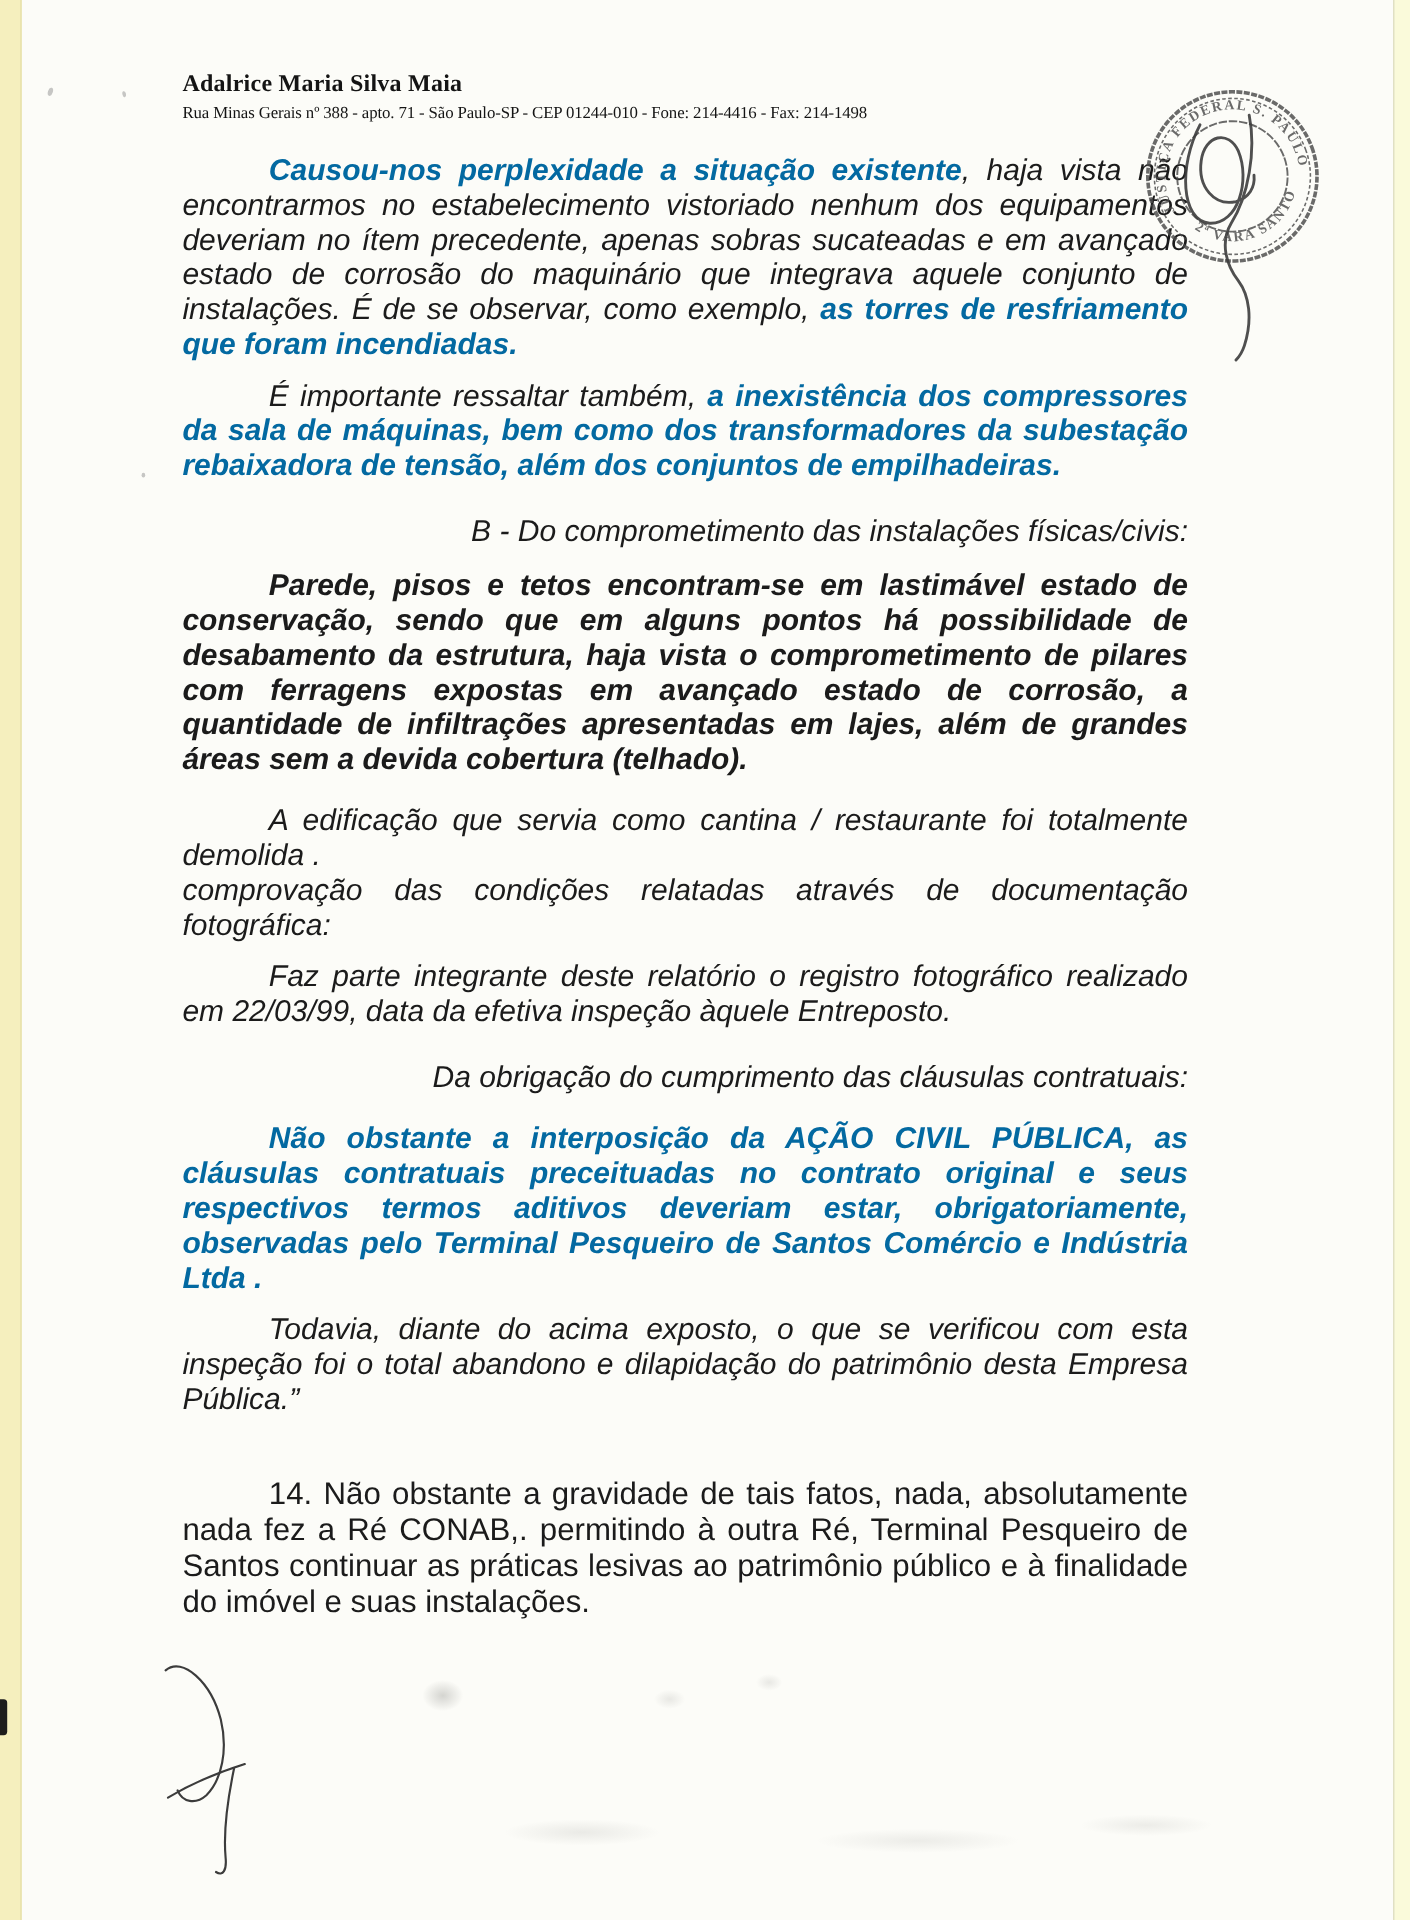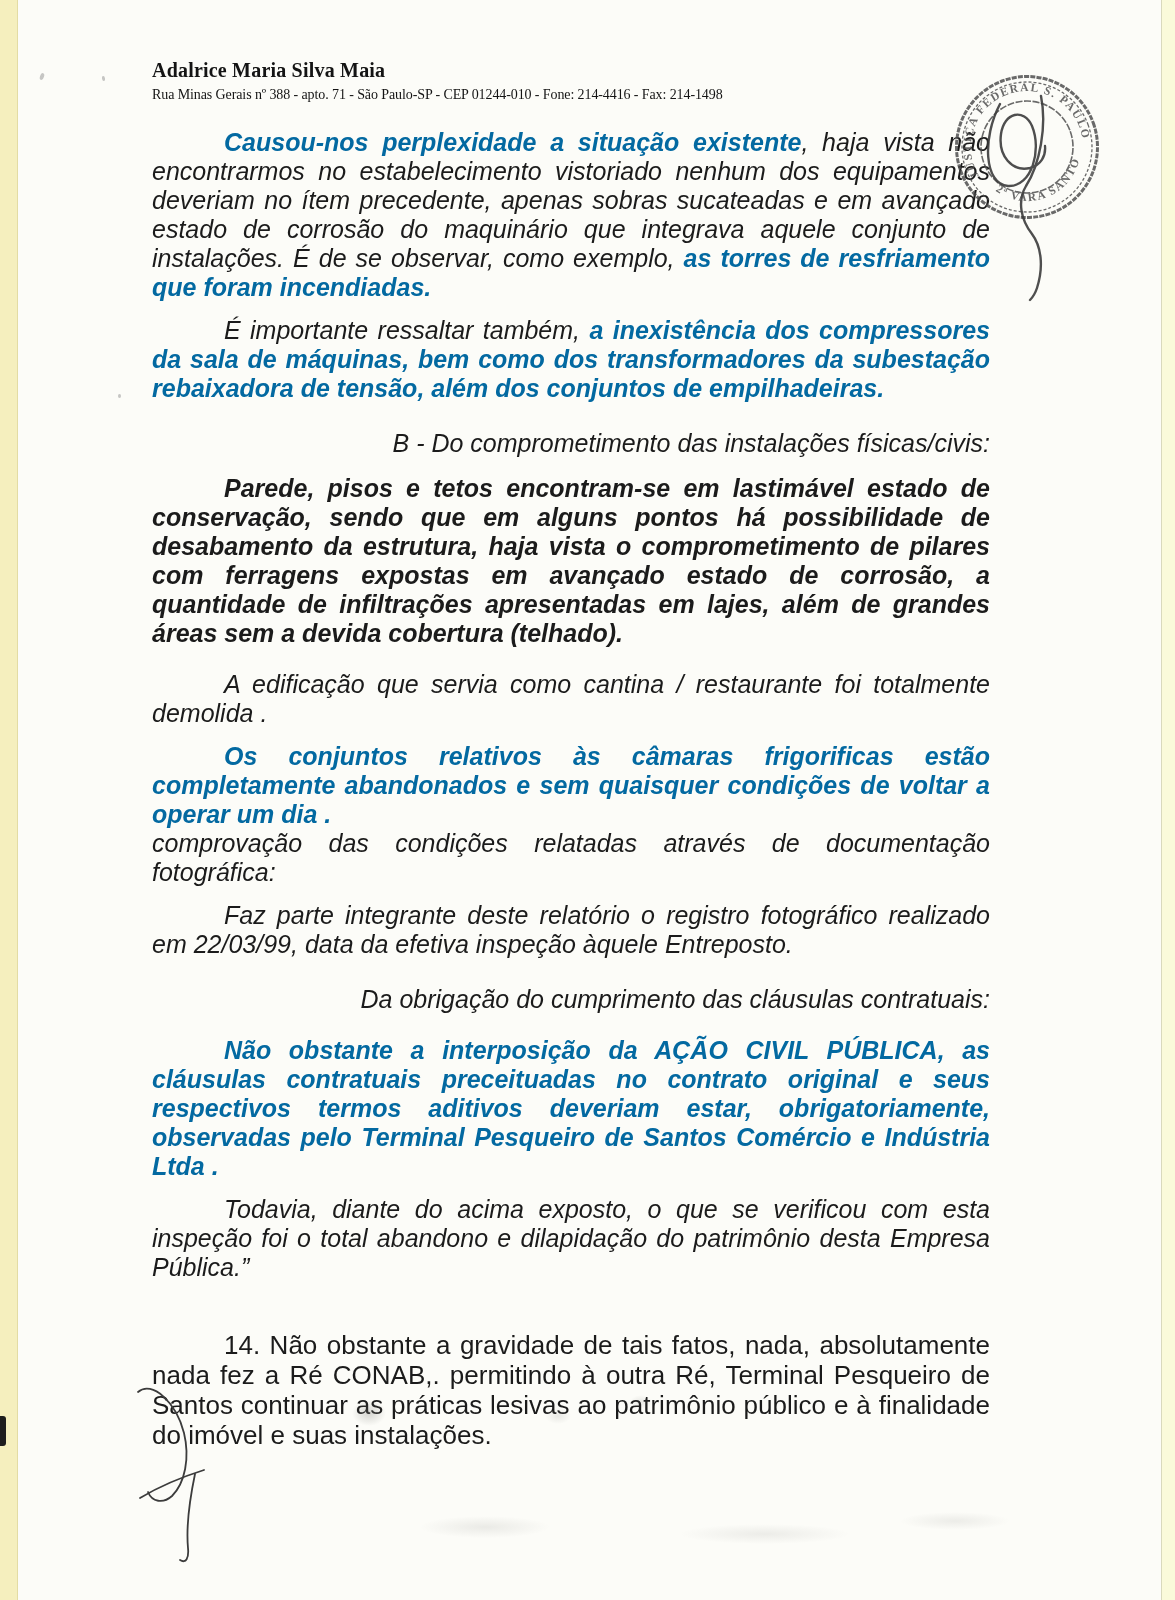--- a/index.html
+++ b/index.html
@@ -68,21 +68,20 @@
     <p><b>Causou-nos perplexidade a situação existente</b><span>, haja vista não encontrarmos no estabelecimento vistoriado nenhum dos equipamentos deveriam no ítem precedente, apenas sobras sucateadas e em avançado estado de corrosão do maquinário que integrava aquele conjunto de instalações. É de se observar, como exemplo, </span><b>as torres de resfriamento que foram incendiadas.</b></p>
 
     <p class="mt14"><span>É importante ressaltar também, </span><b>a inexistência dos compressores da sala de máquinas, bem como dos transformadores da subestação rebaixadora de tensão, além dos conjuntos de empilhadeiras.</b></p>
 
     <p class="mt26 heading">B - Do comprometimento das instalações físicas/civis:</p>
 
     <p class="mt16">Parede, pisos e tetos encontram-se em lastimável estado de conservação, sendo que em alguns pontos há possibilidade de desabamento da estrutura, haja vista o comprometimento de pilares com ferragens expostas em avançado estado de corrosão, a quantidade de infiltrações apresentadas em lajes, além de grandes áreas sem a devida cobertura (telhado).</p>
 
     <p class="mt22">A edificação que servia como cantina / restaurante foi totalmente demolida .</p>
 
-    <p class="mt14"><b>Os conjuntos relativos às câmaras frigorificas estão completamente abandonados e sem quaisquer condições de voltar a operar um dia .</b></p>
 
 
     <p class="noind">comprovação das condições relatadas através de documentação fotográfica:</p>
 
     <p class="mt14">Faz parte integrante deste relatório o registro fotográfico realizado em 22/03/99, data da efetiva inspeção àquele Entreposto.</p>
 
     <p class="mt26 heading">Da obrigação do cumprimento das cláusulas contratuais:</p>
 
     <p class="mt22"><b>Não obstante a interposição da AÇÃO CIVIL PÚBLICA, as cláusulas contratuais preceituadas no contrato original e seus respectivos termos aditivos deveriam estar, obrigatoriamente, observadas pelo Terminal Pesqueiro de Santos Comércio e Indústria Ltda .</b></p>
 

